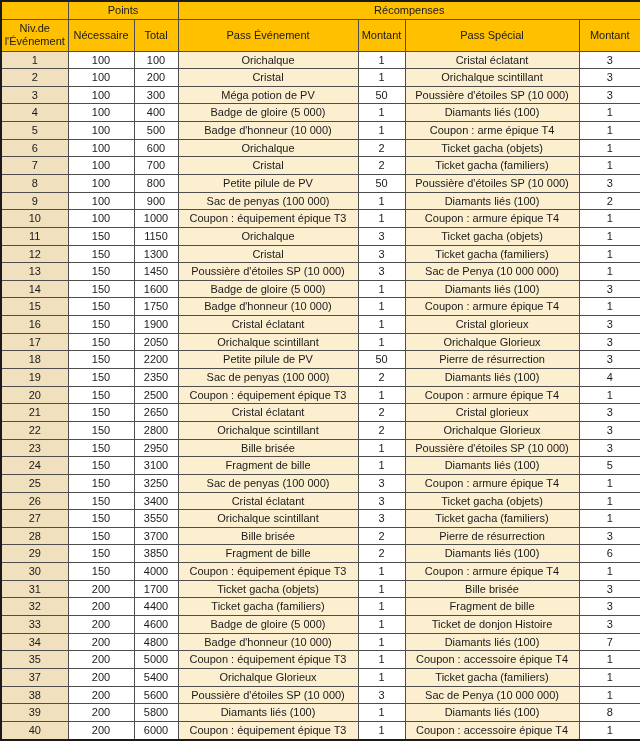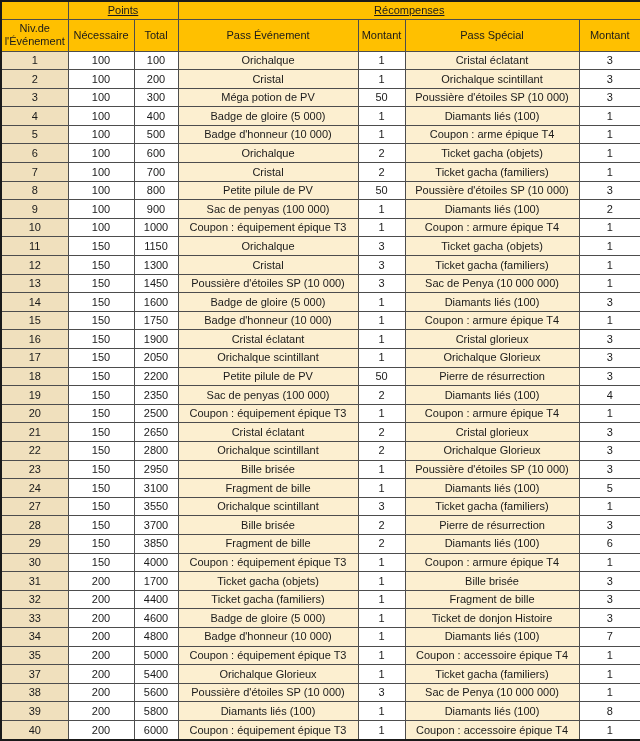--- a/index.html
+++ b/index.html
@@ -28,21 +28,21 @@
     vertical-align: middle;
     padding: 0 2px;
     overflow: hidden;
     white-space: normal;
     line-height: 1.15;
     font-weight: 400;
   }
   thead th {
     background: #FFC000;
   }
-  tr.group-row { height: 18px; text-decoration: underline; }
+  tr.group-row { height: 18px; }
   tr.cols-row  { height: 32px; }
   td.col-level { background: #F0E0BD; }
   td.col-num   { background: #FFFFFF; }
   td.col-item  { background: #FCEFD0; }
 </style>
 </head>
 <body>
 
 <div class="wrap">
   <table class="rewards">
@@ -282,20 +282,38 @@
         <tr>
           <td class="col-level">24</td>
           <td class="col-num">150</td>
           <td class="col-num">3100</td>
           <td class="col-item">Fragment de bille</td>
           <td class="col-num">1</td>
           <td class="col-item">Diamants liés (100)</td>
           <td class="col-num">5</td>
         </tr>
         <tr>
+          <td class="col-level">25</td>
+          <td class="col-num">150</td>
+          <td class="col-num">3250</td>
+          <td class="col-item">Sac de penyas (100 000)</td>
+          <td class="col-num">3</td>
+          <td class="col-item">Coupon : armure épique T4</td>
+          <td class="col-num">1</td>
+        </tr>
+        <tr>
+          <td class="col-level">26</td>
+          <td class="col-num">150</td>
+          <td class="col-num">3400</td>
+          <td class="col-item">Cristal éclatant</td>
+          <td class="col-num">3</td>
+          <td class="col-item">Ticket gacha (objets)</td>
+          <td class="col-num">1</td>
+        </tr>
+        <tr>
           <td class="col-level">27</td>
           <td class="col-num">150</td>
           <td class="col-num">3550</td>
           <td class="col-item">Orichalque scintillant</td>
           <td class="col-num">3</td>
           <td class="col-item">Ticket gacha (familiers)</td>
           <td class="col-num">1</td>
         </tr>
         <tr>
           <td class="col-level">28</td>

